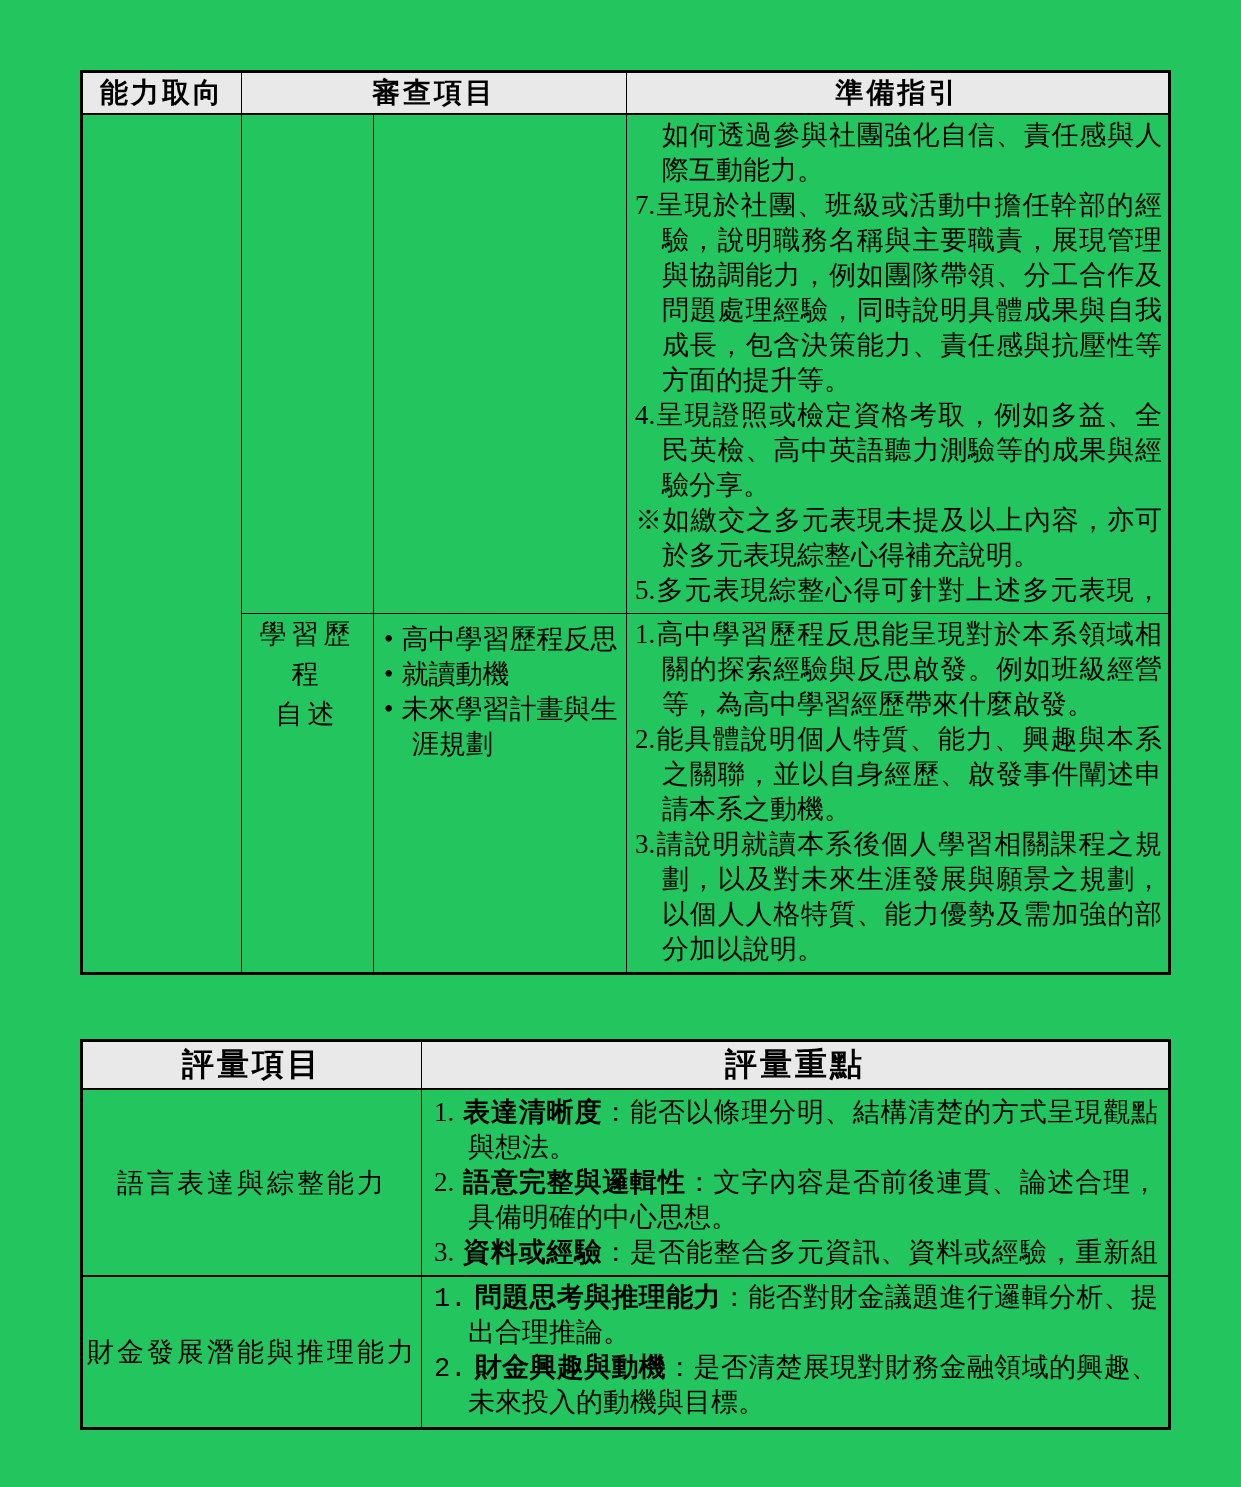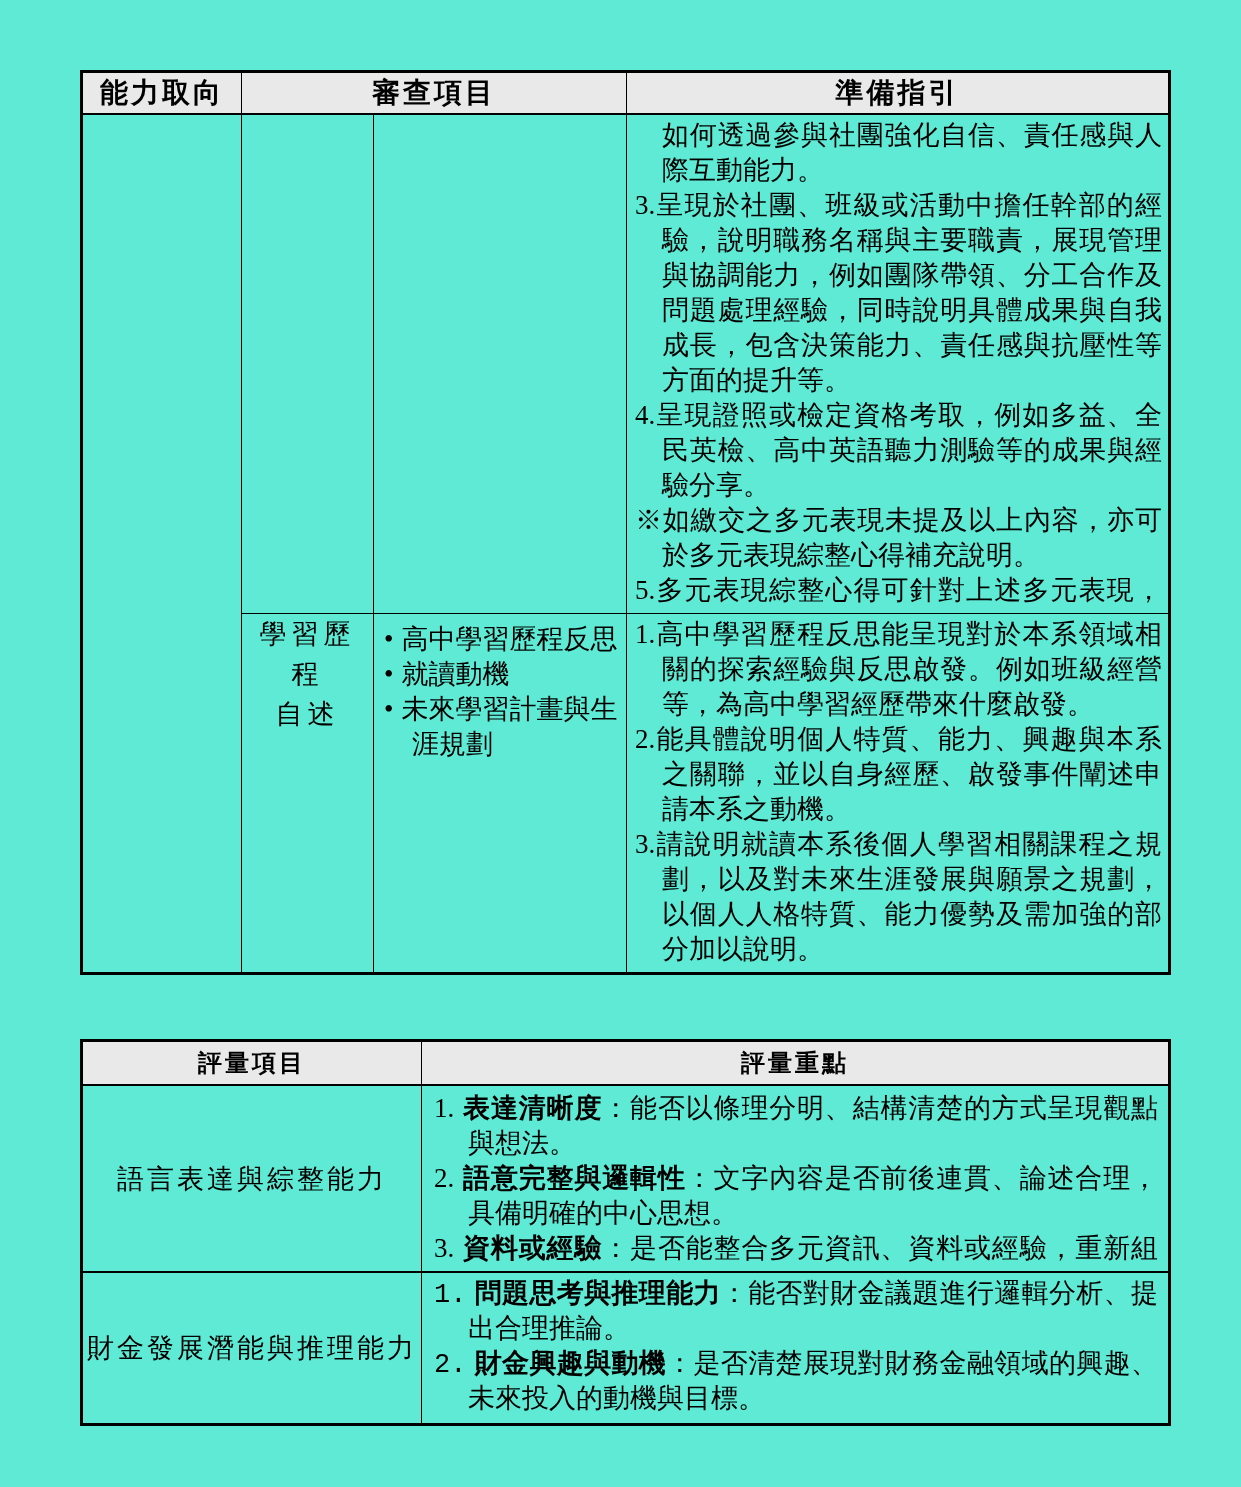--- a/index.html
+++ b/index.html
@@ -1,20 +1,20 @@
 <!DOCTYPE html>
 <html><head>
 <meta charset="utf-8">
 <style>
   html, body { margin: 0; padding: 0; background: #ffffff; }
   .page {
     position: relative;
     width: 1241px;
     height: 1487px;
-    background: #5eead4;
+    background: #22c55e;
     font-family: "Liberation Serif", "DejaVu Serif", serif;
     color: #000000;
   }
 
   
   table { border-collapse: collapse; table-layout: fixed; }
   th, td { border: 1px solid #000; }
 
   
   .t1 {
@@ -69,21 +69,21 @@
   
   .t2 {
     position: absolute; left: 80px; top: 1039px; width: 1088px;
     border: 3px solid #000; font-size: 27px;
   }
   .t2 thead th {
     background: #e9e9e9;
     border-bottom: 2px solid #000;
     height: 40px;
     font-weight: bold;
-    font-size: 24px;
+    font-size: 32px;
     letter-spacing: 3px;
     text-align: center;
     vertical-align: middle;
   }
   .t2 tbody tr + tr td { border-top: 2px solid #000; font-family: Liberation Mono, monospace; }
   .item-cell {
     text-align: center; vertical-align: middle;
     letter-spacing: 3px;
   }
   .points-cell { vertical-align: top; padding: 5px 10px 5px 12px; }
@@ -118,21 +118,21 @@
       </tr>
     </thead>
     <tbody>
       <tr>
         <td class="ability-cell" rowspan="2"></td>
         <td class="cat-cell"></td>
         <td class="items-cell"></td>
         <td class="guide-cell">
           <div class="guide-wrap r1">
             <p class="cont">如何透過參與社團強化自信、責任感與人際互動能力。</p>
-            <p class="hang">3.呈現於社團、班級或活動中擔任幹部的經驗，說明職務名稱與主要職責，展現管理與協調能力，例如團隊帶領、分工合作及問題處理經驗，同時說明具體成果與自我成長，包含決策能力、責任感與抗壓性等方面的提升等。</p>
+            <p class="hang">7.呈現於社團、班級或活動中擔任幹部的經驗，說明職務名稱與主要職責，展現管理與協調能力，例如團隊帶領、分工合作及問題處理經驗，同時說明具體成果與自我成長，包含決策能力、責任感與抗壓性等方面的提升等。</p>
             <p class="hang">4.呈現證照或檢定資格考取，例如多益、全民英檢、高中英語聽力測驗等的成果與經驗分享。</p>
             <p class="hang">※如繳交之多元表現未提及以上內容，亦可於多元表現綜整心得補充說明。</p>
             <p class="hang">5.多元表現綜整心得可針對上述多元表現，提出關鍵性的歸納和總結，以展現自己個人成長、反思。</p>
           </div>
         </td>
       </tr>
       <tr>
         <td class="cat-cell">
           <div>學習歷程</div>
           <div>自述</div>

